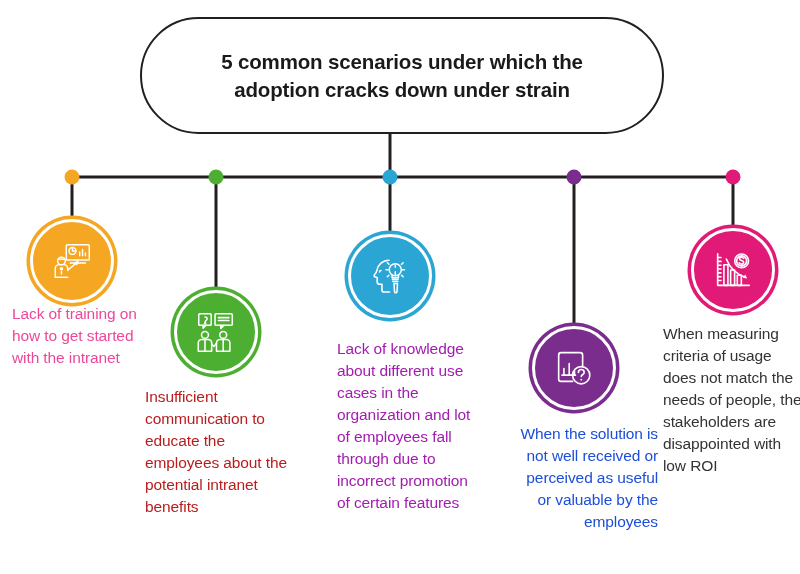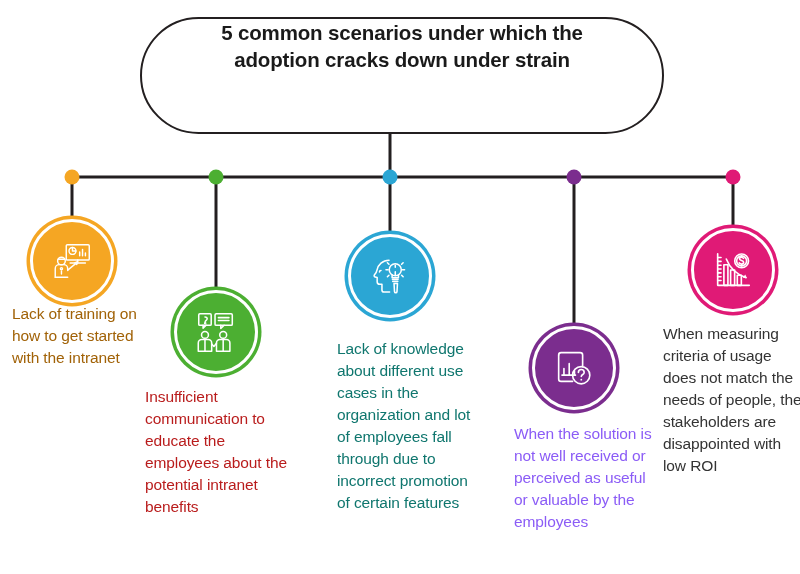--- a/index.html
+++ b/index.html
@@ -24,20 +24,21 @@
     position: absolute;
     left: 140px;
     top: 17px;
     width: 524px;
     height: 117px;
     box-sizing: border-box;
     border: 2.5px solid #231f20;
     border-radius: 60px;
     background: #ffffff;
     display: flex;
+    align-items: center;
     justify-content: center;
     padding: 0 34px;
     z-index: 6;
   }
   .title-text {
     font-size: 20.5px;
     font-weight: bold;
     color: #1a1a1a;
     text-align: center;
     line-height: 1.33;
@@ -132,21 +133,21 @@
       <path d="M9.5 22.2h7"></path>
       <path d="M6.5 41v-9a4.2 4.2 0 0 1 4.2-4.2h4.6a4.2 4.2 0 0 1 4.2 4.2v2"></path>
       <path d="M6.5 41h13"></path>
       <path d="M13 34.5v3"></path>
       <circle cx="13" cy="32" r="1.1"></circle>
       <path d="M19.5 33.5l8-6.5"></path>
       <path d="M27 26l2.6-1.2-.6 2.8z" fill="#ffffff"></path>
     </svg>
         </span>
       </div>
-      <div class="caption" style="left: 12px; top: 303px; width: 138px; color: #a16207;">Lack of training on how to get started with the intranet</div>
+      <div class="caption" style="left: 12px; top: 303px; width: 138px; color: #ec4899;">Lack of training on how to get started with the intranet</div>
       <div class="node-dot" style="left: 216px; top: 177px; background: rgb(76, 175, 50);"></div>
       <div class="icon-circle" style="left: 216px; top: 290px; background: rgb(76, 175, 50); color: rgb(76, 175, 50);">
         <span>
     <svg viewBox="0 0 48 48" fill="none" stroke="#ffffff" stroke-width="1.6" stroke-linecap="round" stroke-linejoin="round">
       <rect x="6" y="5" width="13" height="12" rx="1.2"></rect>
       <path d="M10.5 17v3l3.2-3"></path>
       <path d="M12.5 8.4c1.6 0 2.3 1 2.3 1.9 0 1.5-2.1 1.6-2.1 3.1"></path>
       <circle cx="12.7" cy="14.9" r="0.55" fill="#ffffff"></circle>
       <rect x="23" y="5" width="18" height="12" rx="1.2"></rect>
       <path d="M29 17v3.3l3.5-3.3"></path>
@@ -172,36 +173,36 @@
       <path d="M26.2 22.6v3.2h6.6v-3.2"></path>
       <path d="M26.5 27.4h6M26.8 29.6h5.4"></path>
       <path d="M28.2 31.8h3.6l-.5 8.5a1.3 1.3 0 0 1-1.3 1.2 1.3 1.3 0 0 1-1.3-1.2z"></path>
       <path d="M29.5 12.8v2M29.5 23.5v-4"></path>
       <path d="M21.3 10.2l1.6 1.6M37.7 10.2l-1.6 1.6"></path>
       <path d="M19.8 17.5h2.2M37 17.5h2.2"></path>
       <path d="M21.3 24.8l1.6-1.6M37.7 24.8l-1.6-1.6"></path>
     </svg>
         </span>
       </div>
-      <div class="caption" style="left: 337px; top: 338px; width: 136px; color: #0f766e;">Lack of knowledge about different use cases in the organization and lot of employees fall through due to incorrect promotion of certain features</div>
+      <div class="caption" style="left: 337px; top: 338px; width: 136px; color: #a21caf;">Lack of knowledge about different use cases in the organization and lot of employees fall through due to incorrect promotion of certain features</div>
       <div class="node-dot" style="left: 574px; top: 177px; background: rgb(123, 45, 142);"></div>
       <div class="icon-circle" style="left: 574px; top: 326px; background: rgb(123, 45, 142); color: rgb(123, 45, 142);">
         <span>
     <svg viewBox="0 0 48 48" fill="none" stroke="#ffffff" stroke-width="1.7" stroke-linecap="round" stroke-linejoin="round">
       <path d="M8 10.5a2.5 2.5 0 0 1 2.5-2.5h20a2.5 2.5 0 0 1 2.5 2.5v12"></path>
       <path d="M8 10.5v25A2.5 2.5 0 0 0 10.5 38h12"></path>
       <path d="M13.5 31.5v-7M19 31.5v-12M24.5 31.5v-4.5"></path>
       <path d="M11.5 31.5h14"></path>
       <circle cx="31.5" cy="31.5" r="9"></circle>
       <path d="M28.6 28.6c0-1.7 1.3-3 3-3s3 1.3 3 3c0 2.2-3 2.1-3 4.3"></path>
       <circle cx="31.6" cy="36.2" r="0.95" fill="#ffffff" stroke="none"></circle>
     </svg>
         </span>
       </div>
-      <div class="caption" style="left: 514px; top: 423px; width: 144px; color: #8b5cf6;">When the solution is not well received or perceived as useful or valuable by the employees</div>
+      <div class="caption" style="left: 514px; top: 423px; width: 144px; color: #1d4ed8; text-align: right;">When the solution is not well received or perceived as useful or valuable by the employees</div>
       <div class="node-dot" style="left: 733px; top: 177px; background: rgb(224, 26, 118);"></div>
       <div class="icon-circle" style="left: 733px; top: 228px; background: rgb(224, 26, 118); color: rgb(224, 26, 118);">
         <span>
     <svg viewBox="0 0 48 48" fill="none" stroke="#ffffff" stroke-width="1.7" stroke-linecap="round" stroke-linejoin="round">
       <path d="M8 7v33h33"></path>
       <path d="M8 11h3.5M8 15h3.5M8 19h3.5M8 23h3.5M8 27h3.5M8 31h3.5M8 35h3.5"></path>
       <path d="M14.5 40V18.5h4.2V40zM21.5 40V24h4.2v16zM28.5 40V29.5h4.2V40z"></path>
       <path d="M17 12.5c3.5 9 9.5 15.5 20.5 19.5"></path>
       <path d="M38.5 32.3l-4.4-.2 2.7-3.4z" fill="#ffffff" stroke="none"></path>
       <circle cx="33" cy="14.5" r="7.2"></circle>

